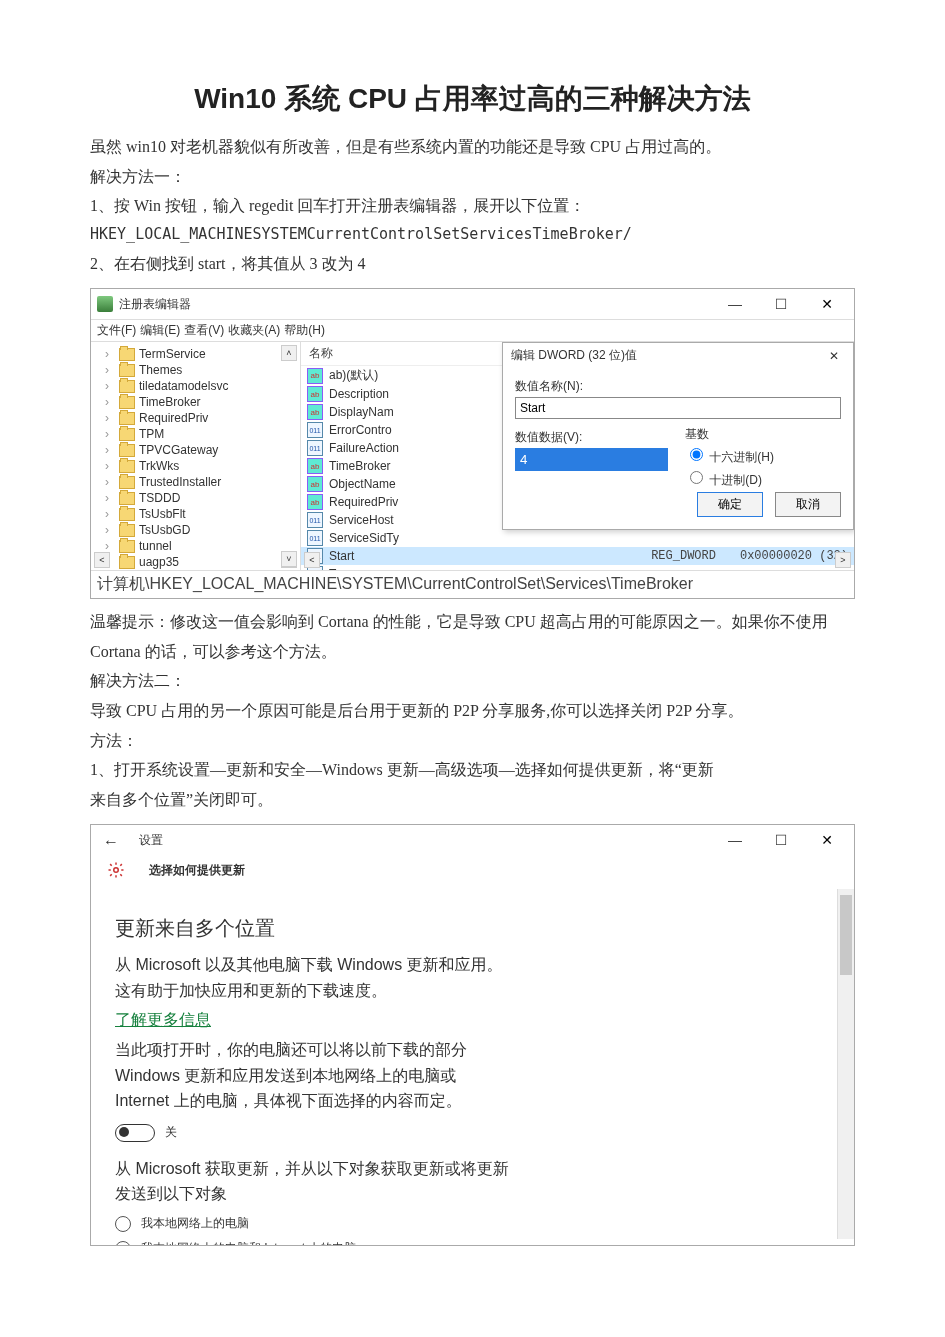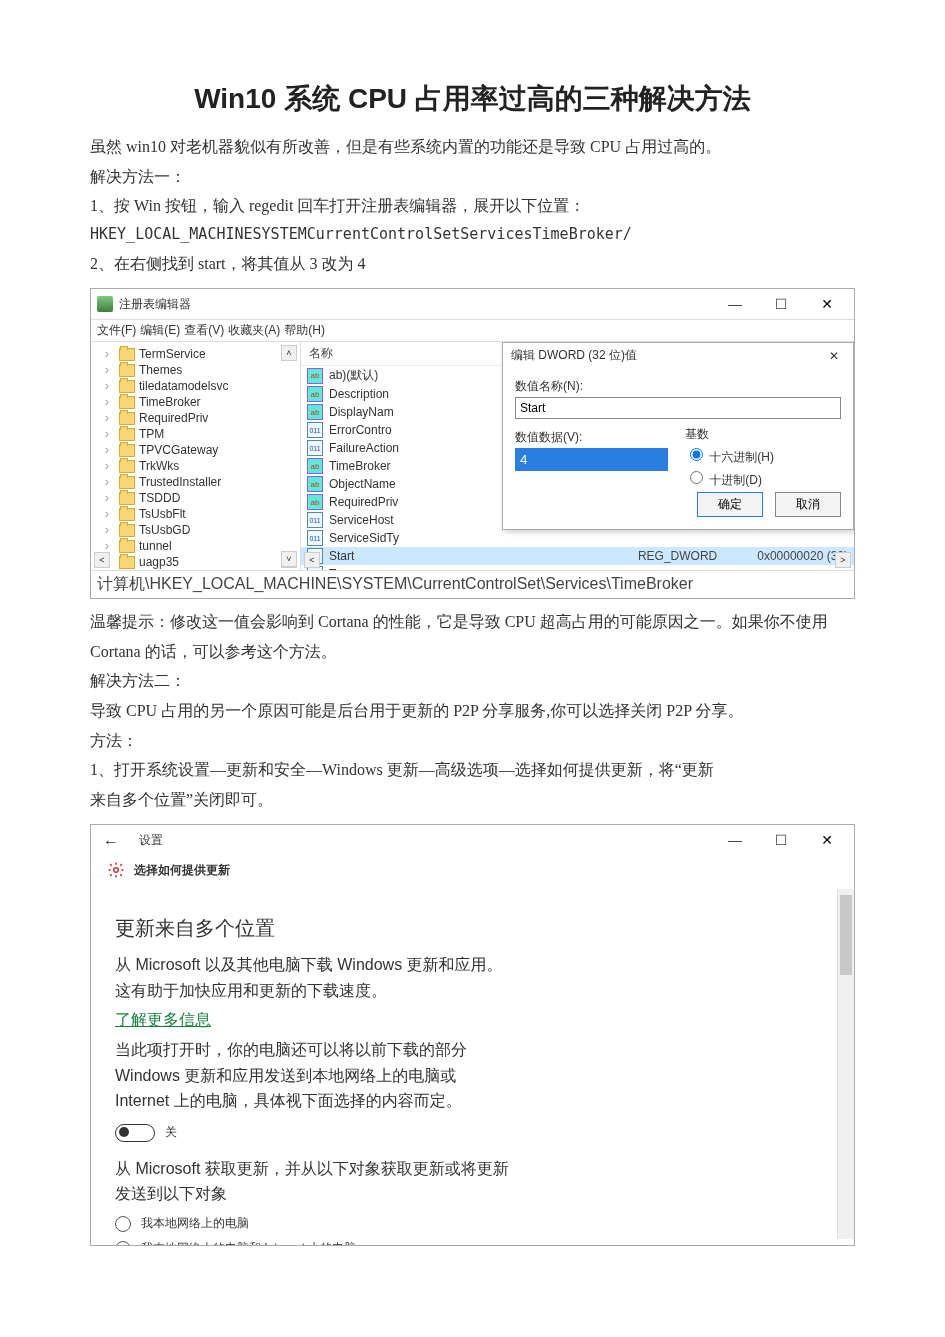--- a/index.html
+++ b/index.html
@@ -104,21 +104,21 @@
   .val-row {
     display:flex; align-items:center; gap:6px; padding:1px 6px; font-size:12px;
   }
   .val-row .icon-str {
     width:14px;height:14px; border:1px solid #8b5cf6; background:#5eead4; font-size:8px; display:flex; align-items:center; justify-content:center; color:#c33;
   }
   .val-row .icon-bin {
     width:14px;height:14px; border:1px solid #58a; background:#eef6ff; font-size:7px; display:flex; align-items:center; justify-content:center; color:#25a;
   }
   .val-row.sel-start { background:#cce8ff; }
-  .val-row .detail { margin-left:auto; display:flex; gap:40px; color:#444; }
+  .val-row .detail { margin-left:auto; display:flex; gap:24px; color:#444;font-family:Liberation Mono, monospace; }
   .reg-status {
     border-top:1px solid #ddd; padding:3px 6px; font-size:16px; color:#444;
   }
 
   
   .dword-dialog {
     position:absolute; top:0; right:0; width:350px; background:#fff; border:1px solid #aaa;
     box-shadow: 2px 2px 6px rgba(0,0,0,0.2); font-size:12px;
   }
   .dword-title { display:flex; justify-content:space-between; align-items:center; padding:4px 8px; }
@@ -152,21 +152,21 @@
     position:relative;
     overflow:hidden;
   }
   .settings-title {
     display:flex; align-items:center; justify-content:space-between; padding:4px 6px;
   }
   .settings-title .left { display:flex; align-items:center; gap:14px; }
   .back-arrow { font-size:16px; padding:0 6px; }
   .settings-title .wbtns { display:flex; gap:4px; }
   .settings-sub {
-    display:flex; align-items:center; gap:9px; padding:6px 10px 10px 16px;
+    display:flex; align-items:center; gap:24px; padding:6px 10px 10px 16px;
   }
   .gear-icon {
     width:18px; height:18px; display:inline-block; color:#c33;
   }
   .gear-icon svg { width:100%; height:100%; }
   .settings-body { padding: 18px 24px 4px 24px; position:relative; height: calc(100% - 70px); box-sizing:border-box;}
   .section-h {
     font-size: 20px; font-weight:400; margin: 8px 0 10px;
   }
   .para { font-size:16px; line-height:1.6; max-width: 400px; margin: 4px 0; }

